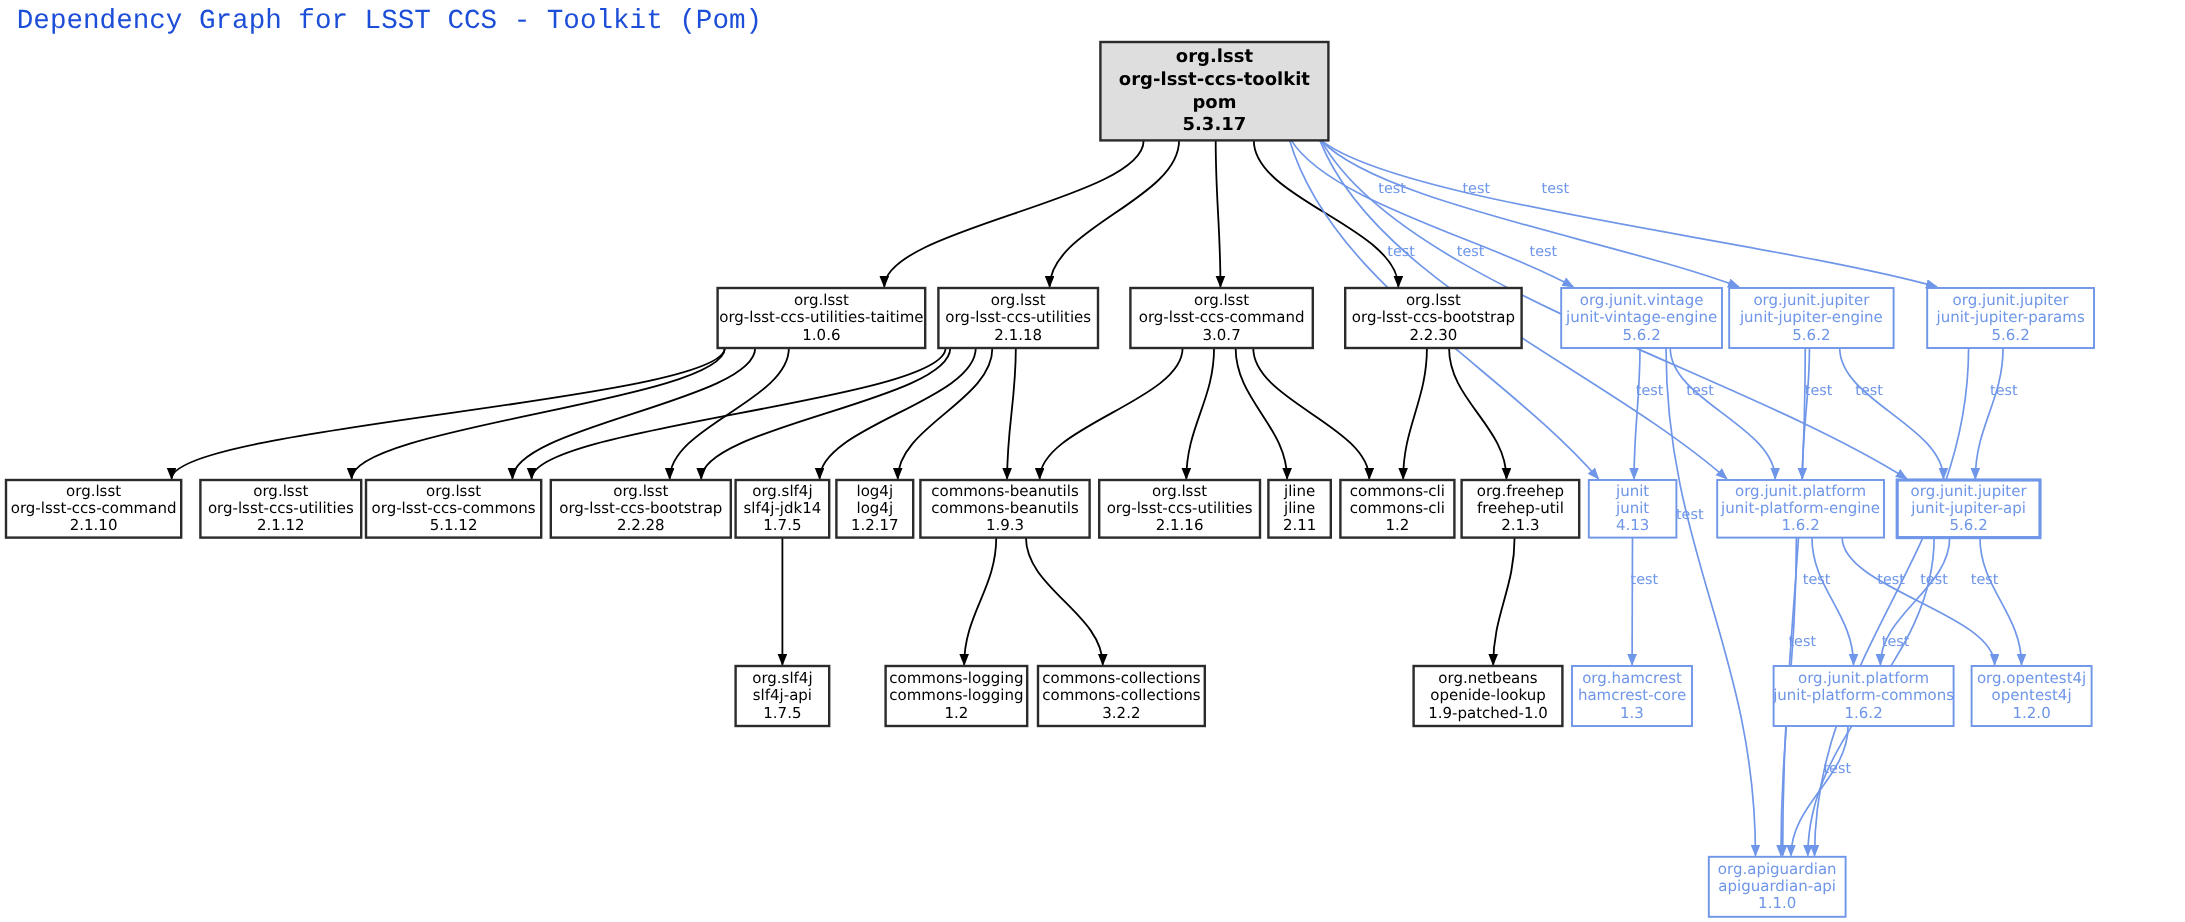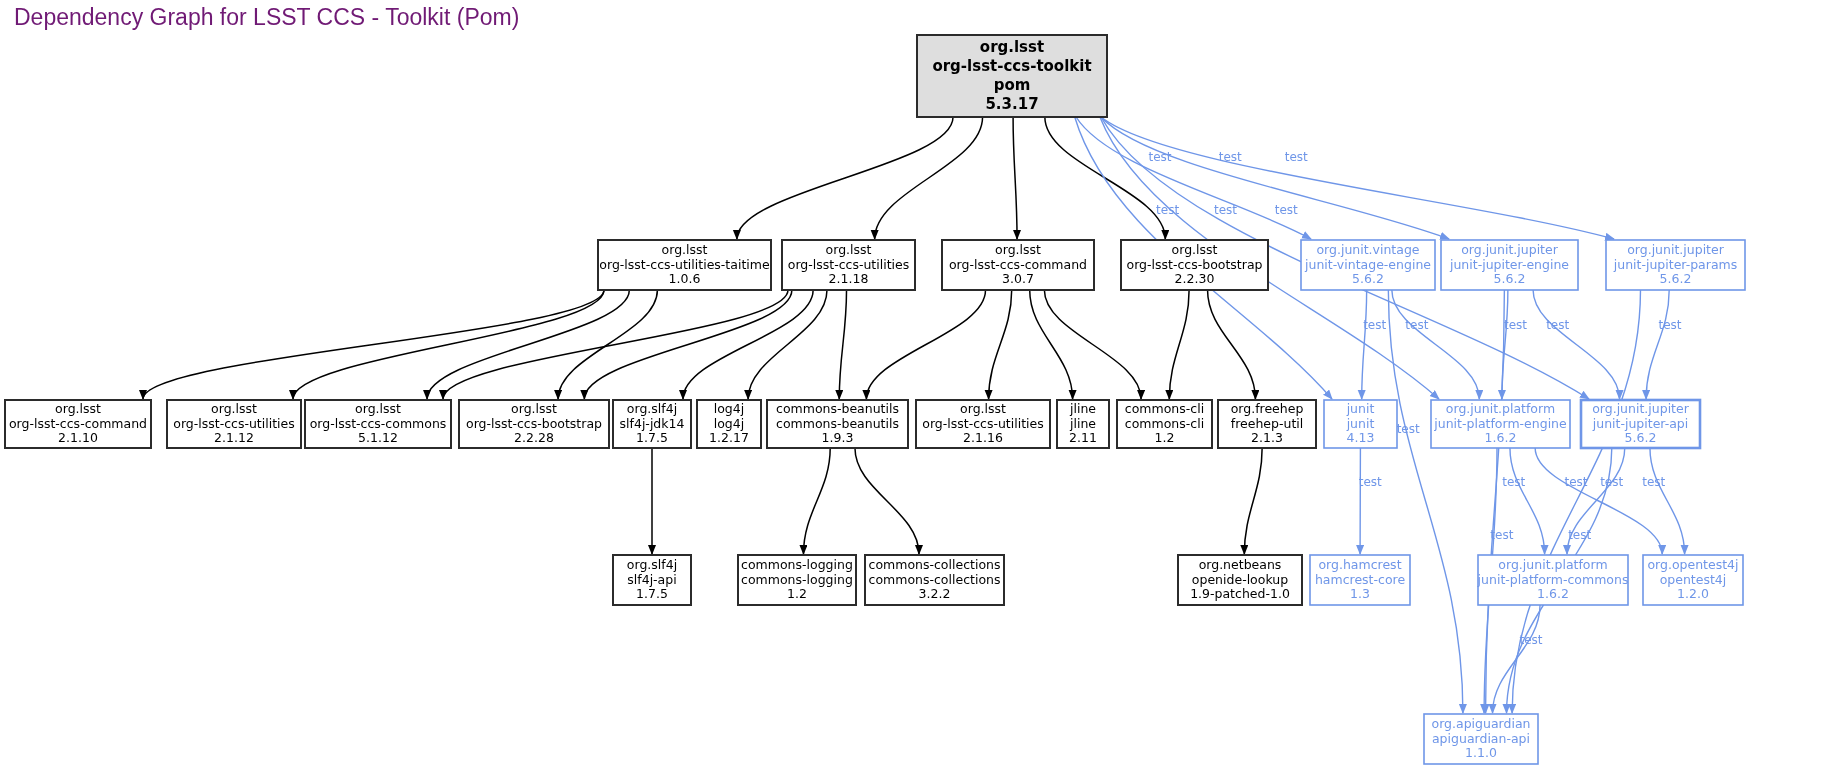--- a/index.html
+++ b/index.html
@@ -1,18 +1,18 @@
 <!DOCTYPE html>
 <html><head>
 <meta charset="utf-8">
 <style>
   html,body{margin:0;padding:0;background:#ffffff;}
   body{width:1821px;height:768px;overflow:hidden;font-family:"DejaVu Sans",sans-serif;}
   #canvas{position:relative;width:1821px;height:768px;background:#fff;}
-  #title{position:absolute;left:14px;top:4px;font-family:Liberation Sans, sans-serif;font-size:23px;color:#701a75;white-space:nowrap;}
+  #title{position:absolute;left:14px;top:4px;font-family:Liberation Mono, monospace;font-size:23px;color:#1d4ed8;white-space:nowrap;}
   svg#graph{position:absolute;left:0;top:0;width:1821px;height:768px;}
   .node rect{}
   .node text{font-family:"DejaVu Sans",sans-serif;font-size:12.5px;text-anchor:middle;dominant-baseline:middle;}
   .n-black rect{fill:#ffffff;stroke:#2b2b2b;stroke-width:2;}
   .n-black text{fill:#000000;}
   .n-root rect{fill:#dedede;stroke:#2b2b2b;stroke-width:2;}
   .n-root text{fill:#000000;font-size:15px;font-weight:bold;}
   .n-blue rect{fill:#ffffff;stroke:#6f96e8;stroke-width:1.6;}
   .n-blue text{fill:#6f96e8;}
   .n-blue-hi rect{fill:#ffffff;stroke:#6f96e8;stroke-width:2.6;}

